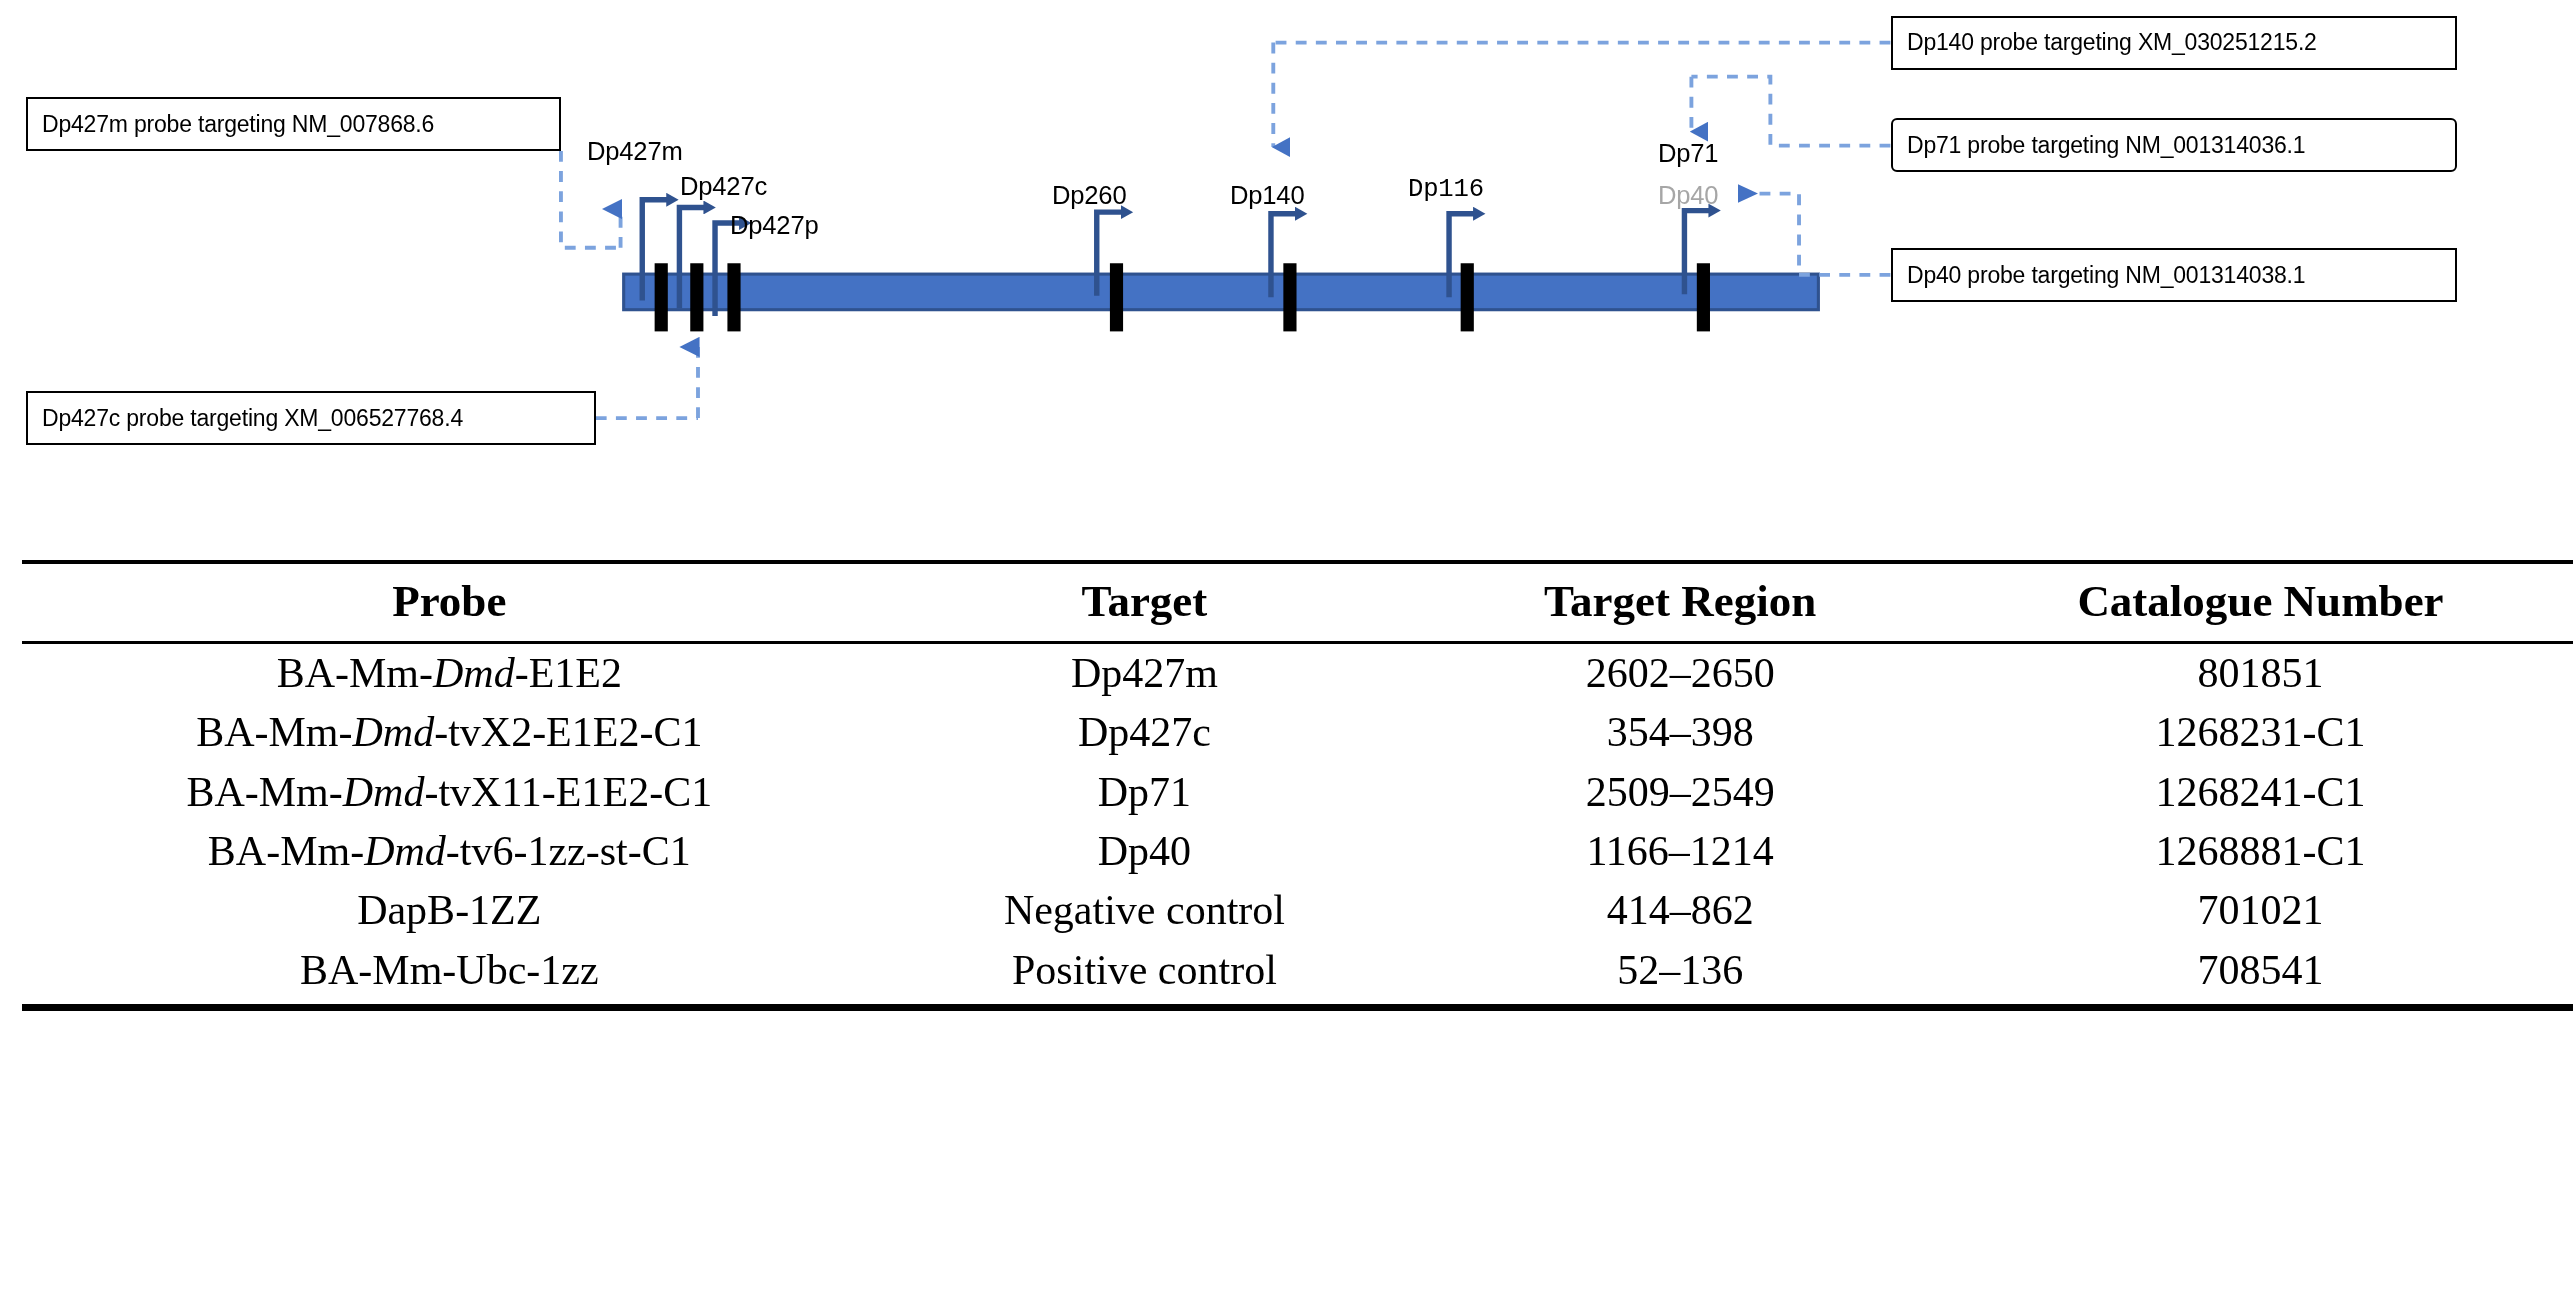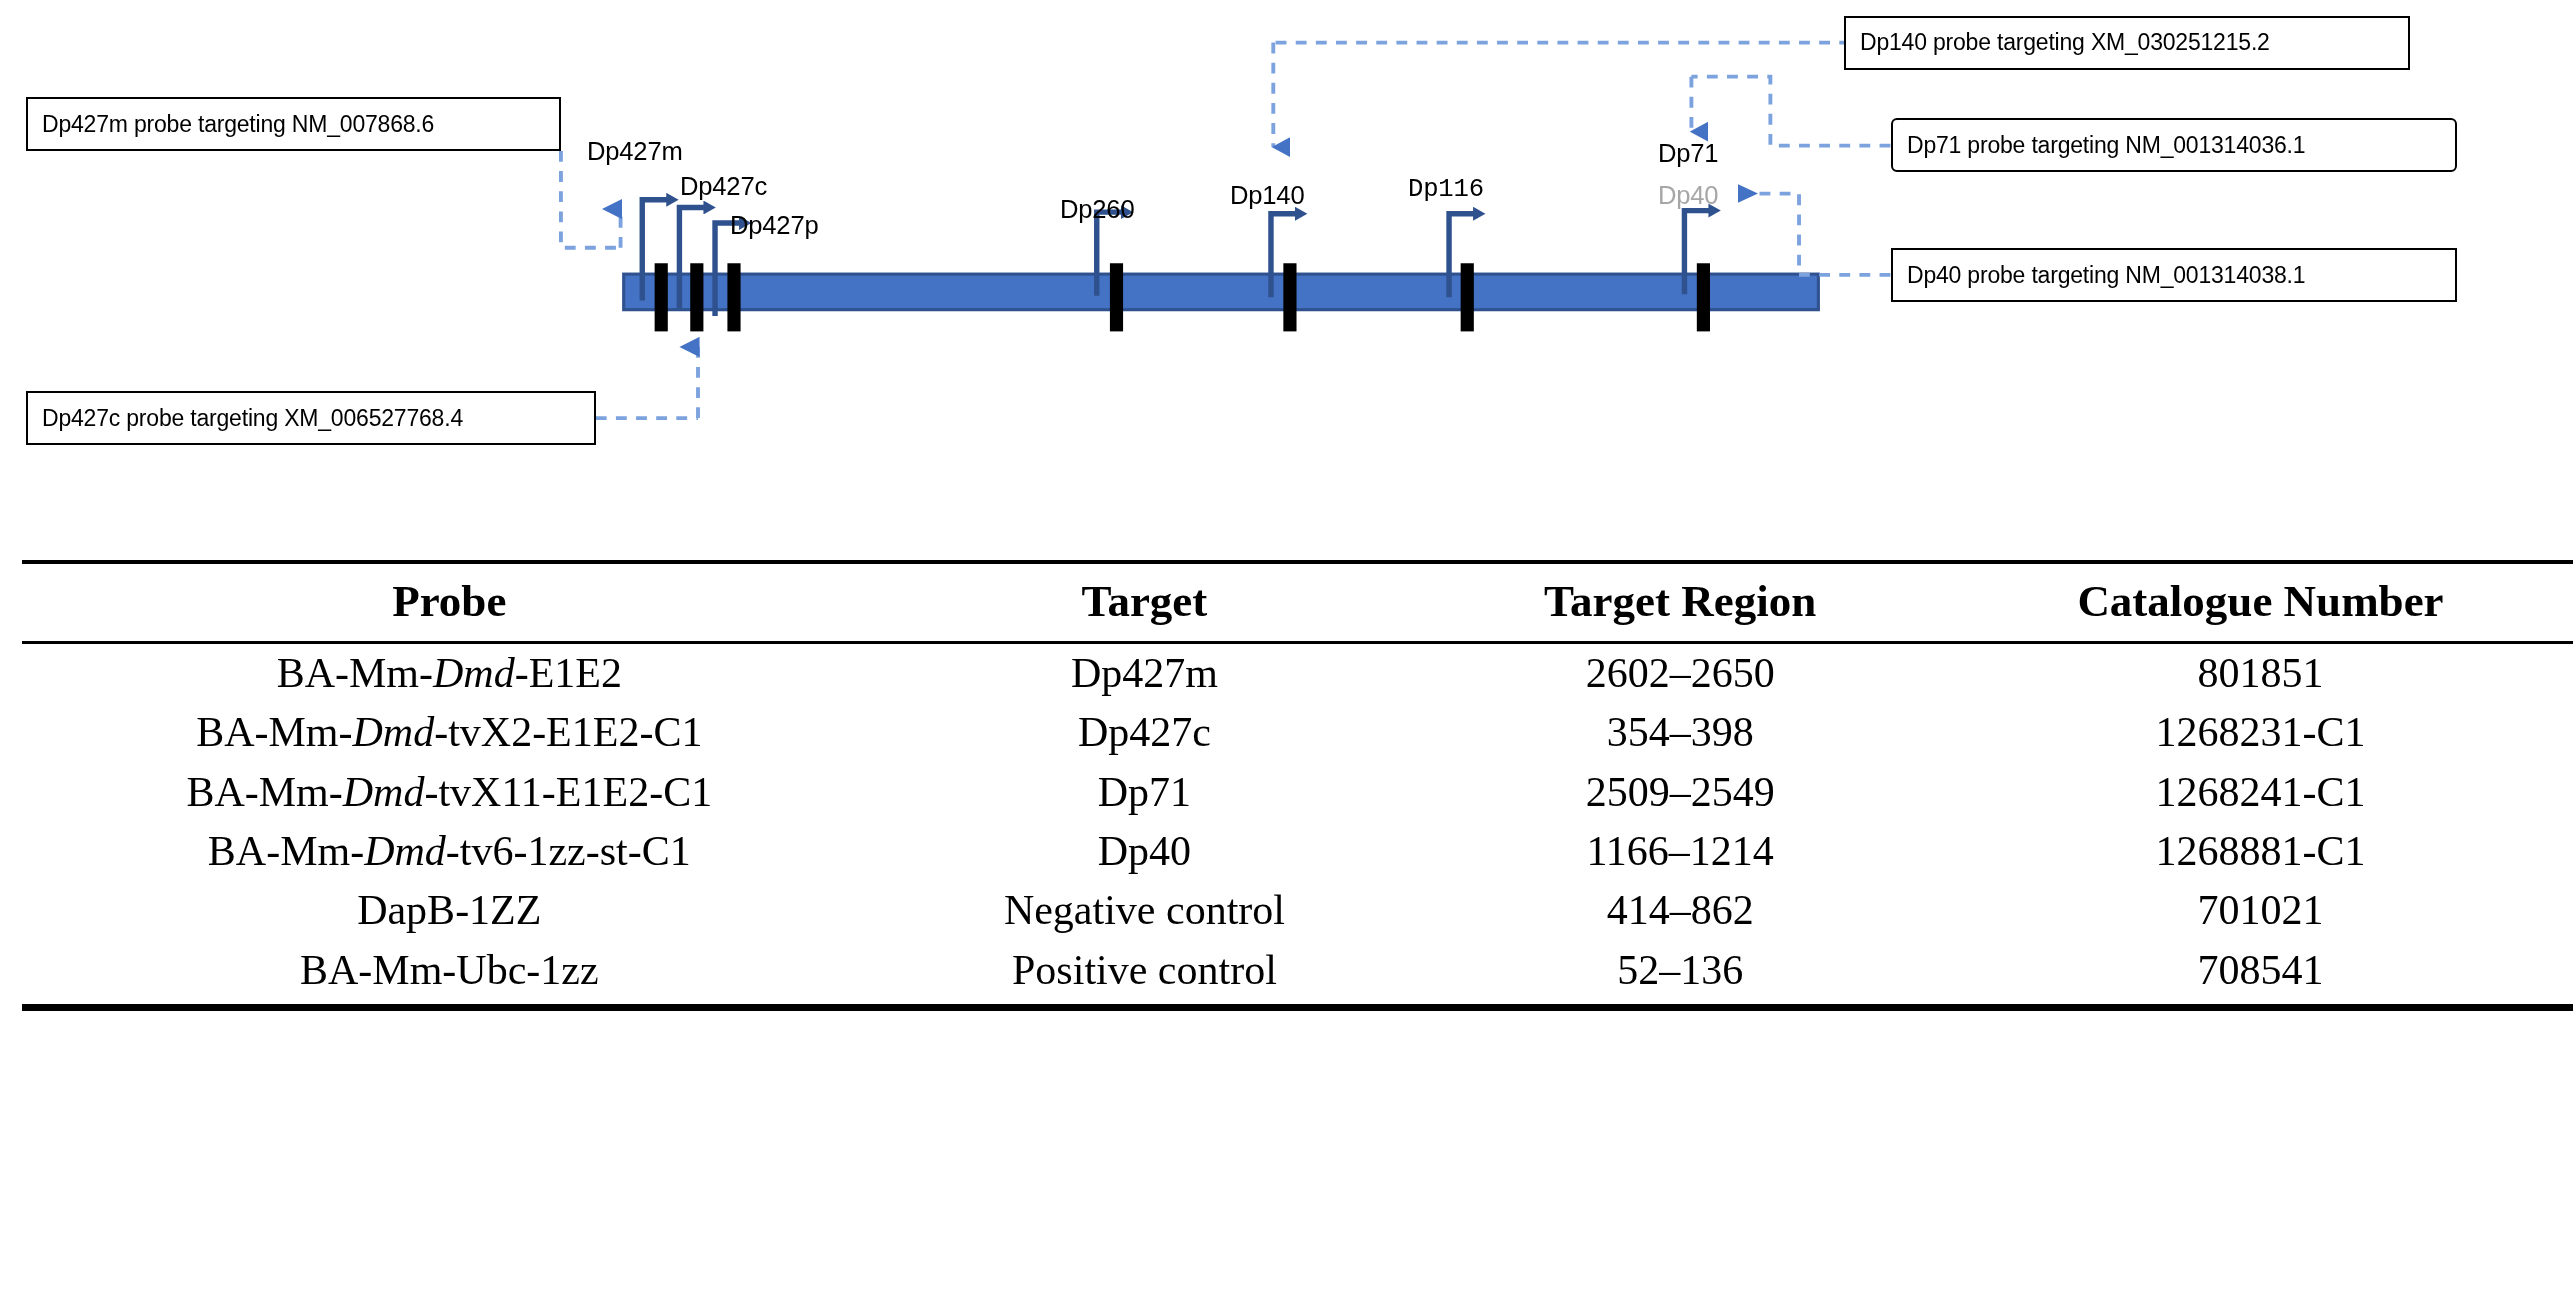--- a/index.html
+++ b/index.html
@@ -150,35 +150,35 @@
       <path d="M2440,355 L2322,355 L2322,250 L2245,250" marker-end="url(#arrowLeft)"></path>
     </g>
   </svg>
 
   <div class="promoter-label" style="left:587px; top:137px;">Dp427m</div>
 
   <div class="promoter-label" style="left:680px; top:172px;">Dp427c</div>
 
   <div class="promoter-label" style="left:730px; top:211px;">Dp427p</div>
 
-  <div class="promoter-label" style="left:1052px; top:195px;margin-left:8px;">Dp260</div>
+  <div class="promoter-label" style="left:1052px; top:181px;">Dp260</div>
 
   <div class="promoter-label" style="left:1230px; top:181px;">Dp140</div>
 
   <div class="promoter-label" style="left:1408px; top:175px;font-family:Liberation Mono, monospace;">Dp116</div>
 
   <div class="promoter-label" style="left:1658px; top:139px;">Dp71</div>
 
   <div class="promoter-label muted" style="left:1658px; top:181px;">Dp40</div>
 
   <div class="callout-box" style="left:26px; top:97px; width:535px; height:54px;">Dp427m probe targeting NM_007868.6</div>
 
   <div class="callout-box" style="left:26px; top:391px; width:570px; height:54px;">Dp427c probe targeting XM_006527768.4</div>
 
-  <div class="callout-box" style="left:1844px; top:15.5px; width:566px; height:54px;">Dp140 probe targeting XM_030251215.2</div>
+  <div class="callout-box" style="left:1891px; top:15.5px; width:566px; height:54px;">Dp140 probe targeting XM_030251215.2</div>
 
   <div class="callout-box" style="left:1891px; top:118px; width:566px; height:54px;border-radius:6px;">Dp71 probe targeting NM_001314036.1</div>
 
   <div class="callout-box" style="left:1891px; top:248px; width:566px; height:54px;">Dp40 probe targeting NM_001314038.1</div>
 
 </div>
 
 <div id="probe-table-wrap">
   <table class="probe-table">
     <thead>

